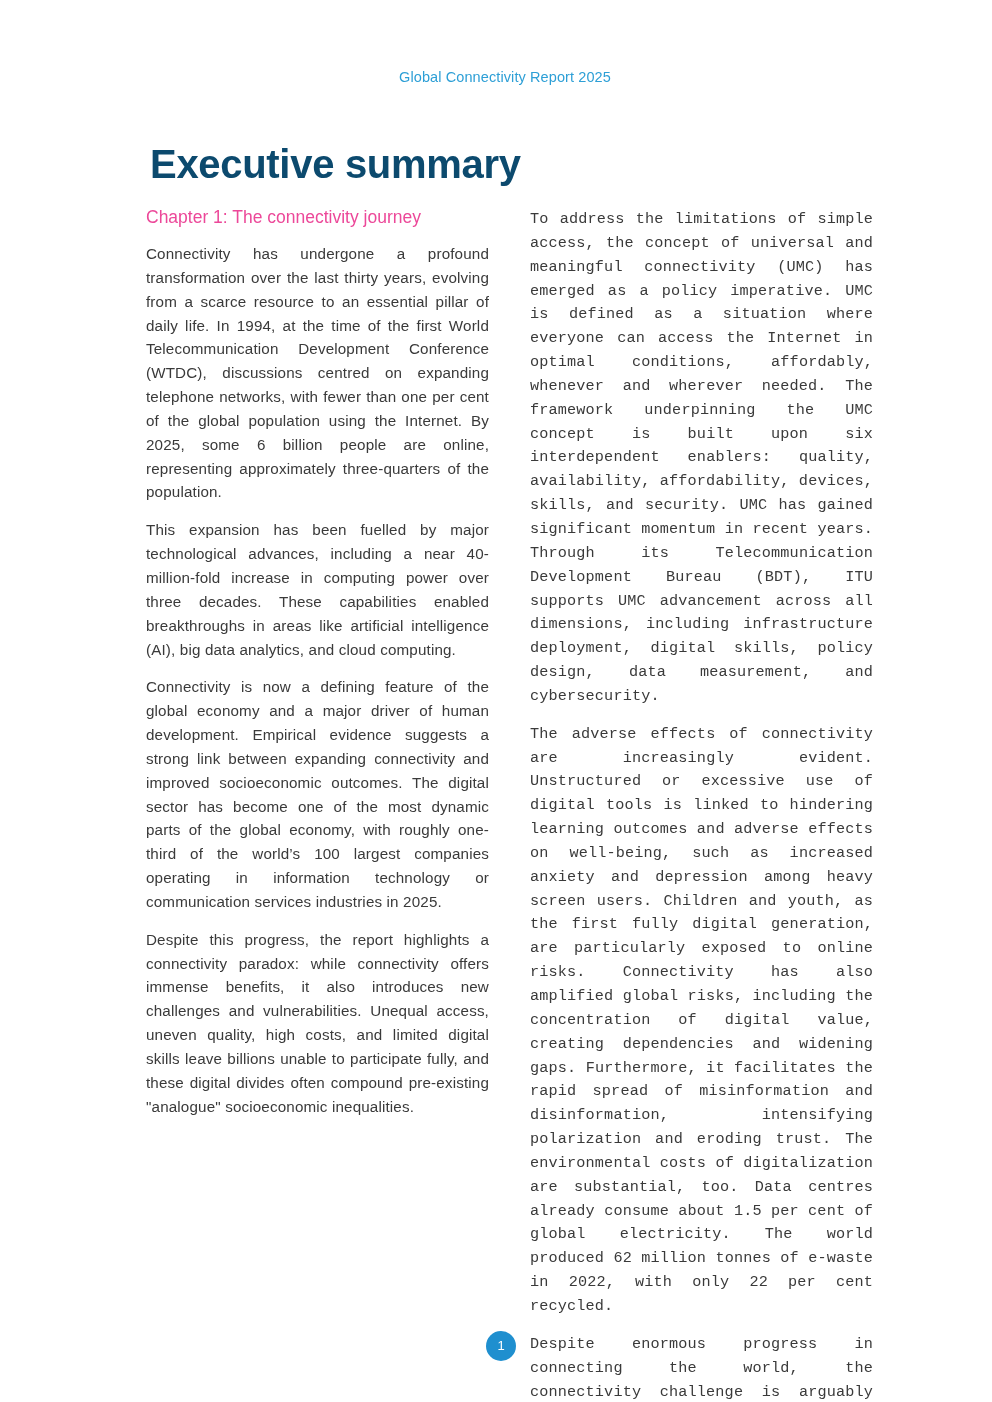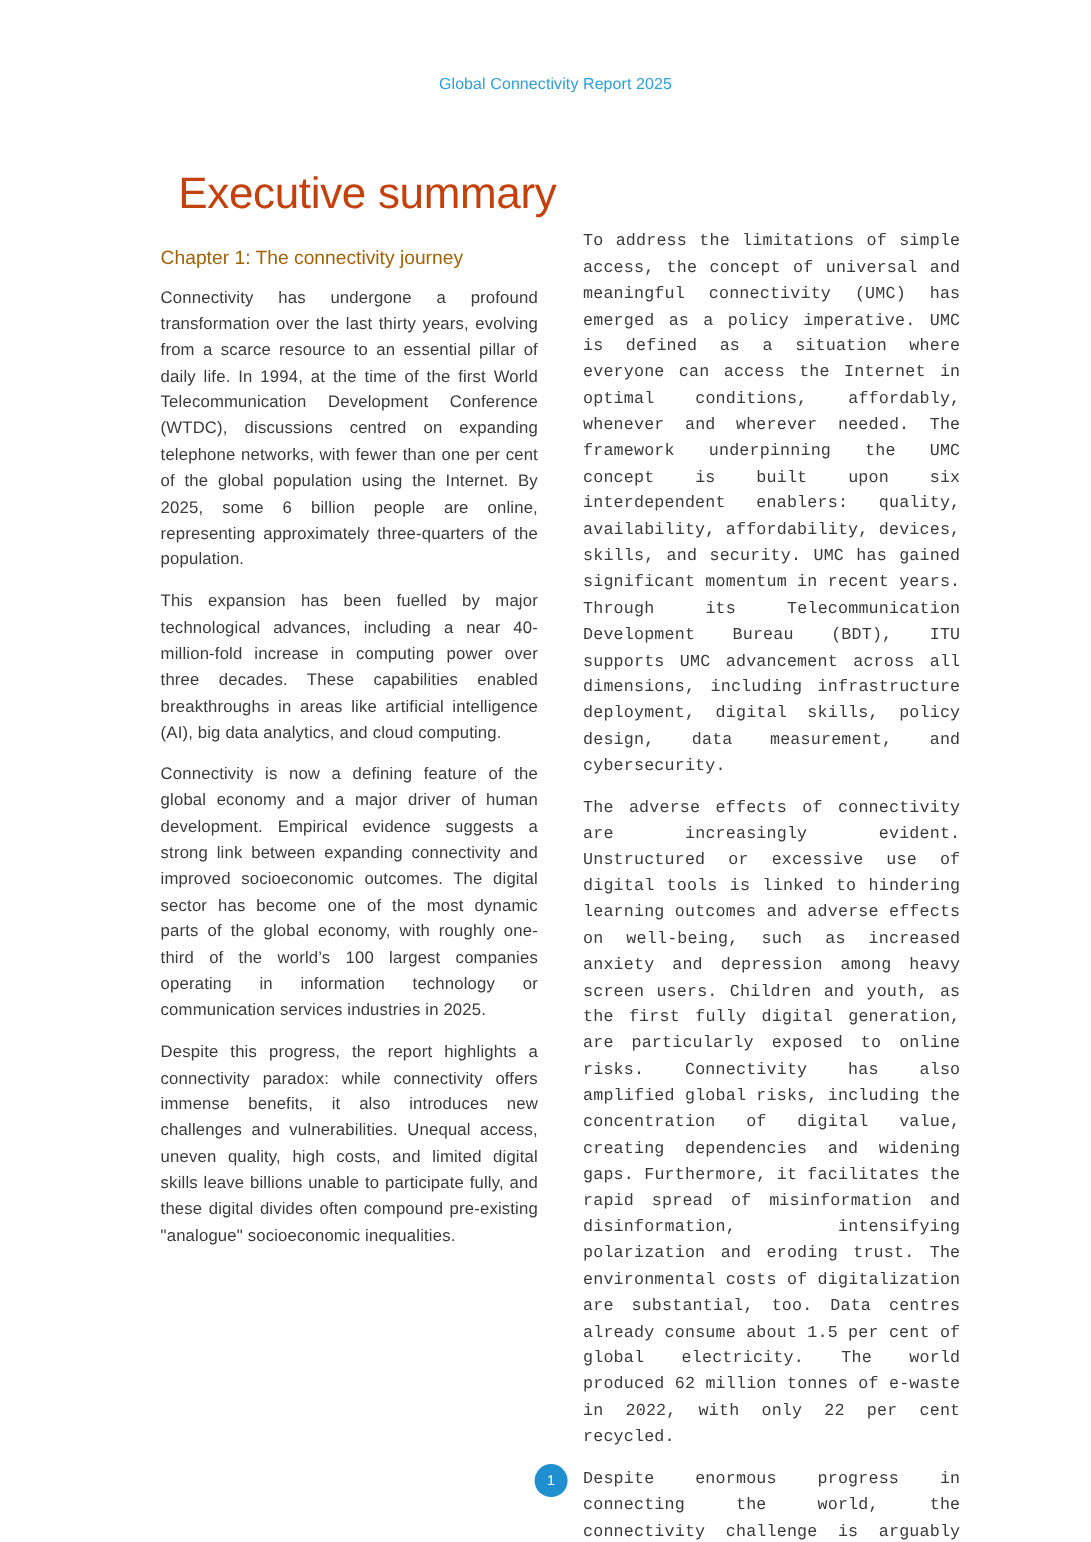--- a/index.html
+++ b/index.html
@@ -22,39 +22,39 @@
     width: 1010px;
     text-align: center;
     font-size: 14.5px;
     color: #2d9fd6;
     letter-spacing: 0.1px;
   }
   .page-title {
     position: absolute;
     top: 134px;
     left: 146px;
-    margin: 16px;
+    margin: 4px;
     font-size: 40px;
-    font-weight: normal;
-    color: #c2410c;
+    font-weight: bold;
+    color: #0c4a6e;
     letter-spacing: -0.3px;
     line-height: 52px;
   }
   .col {
     position: absolute;
     top: 206px;
     width: 343px;
   }
   .col-left { left: 146px; }
   .col-right { left: 530px; top: 208px; font-family: Liberation Mono, monospace; }
   .chapter-heading {
-    margin: 17px 0 14px 0;
+    margin: 0 0 14px 0;
     font-size: 17.5px;
     font-weight: normal;
-    color: #a16207;
+    color: #ec4899;
     line-height: 22px;
   }
   .para {
     margin: 0 0 14px 0;
     font-size: 15.2px;
     line-height: 23.85px;
     text-align: justify;
     color: #3a3a3a;
     letter-spacing: 0.15px;
   }

